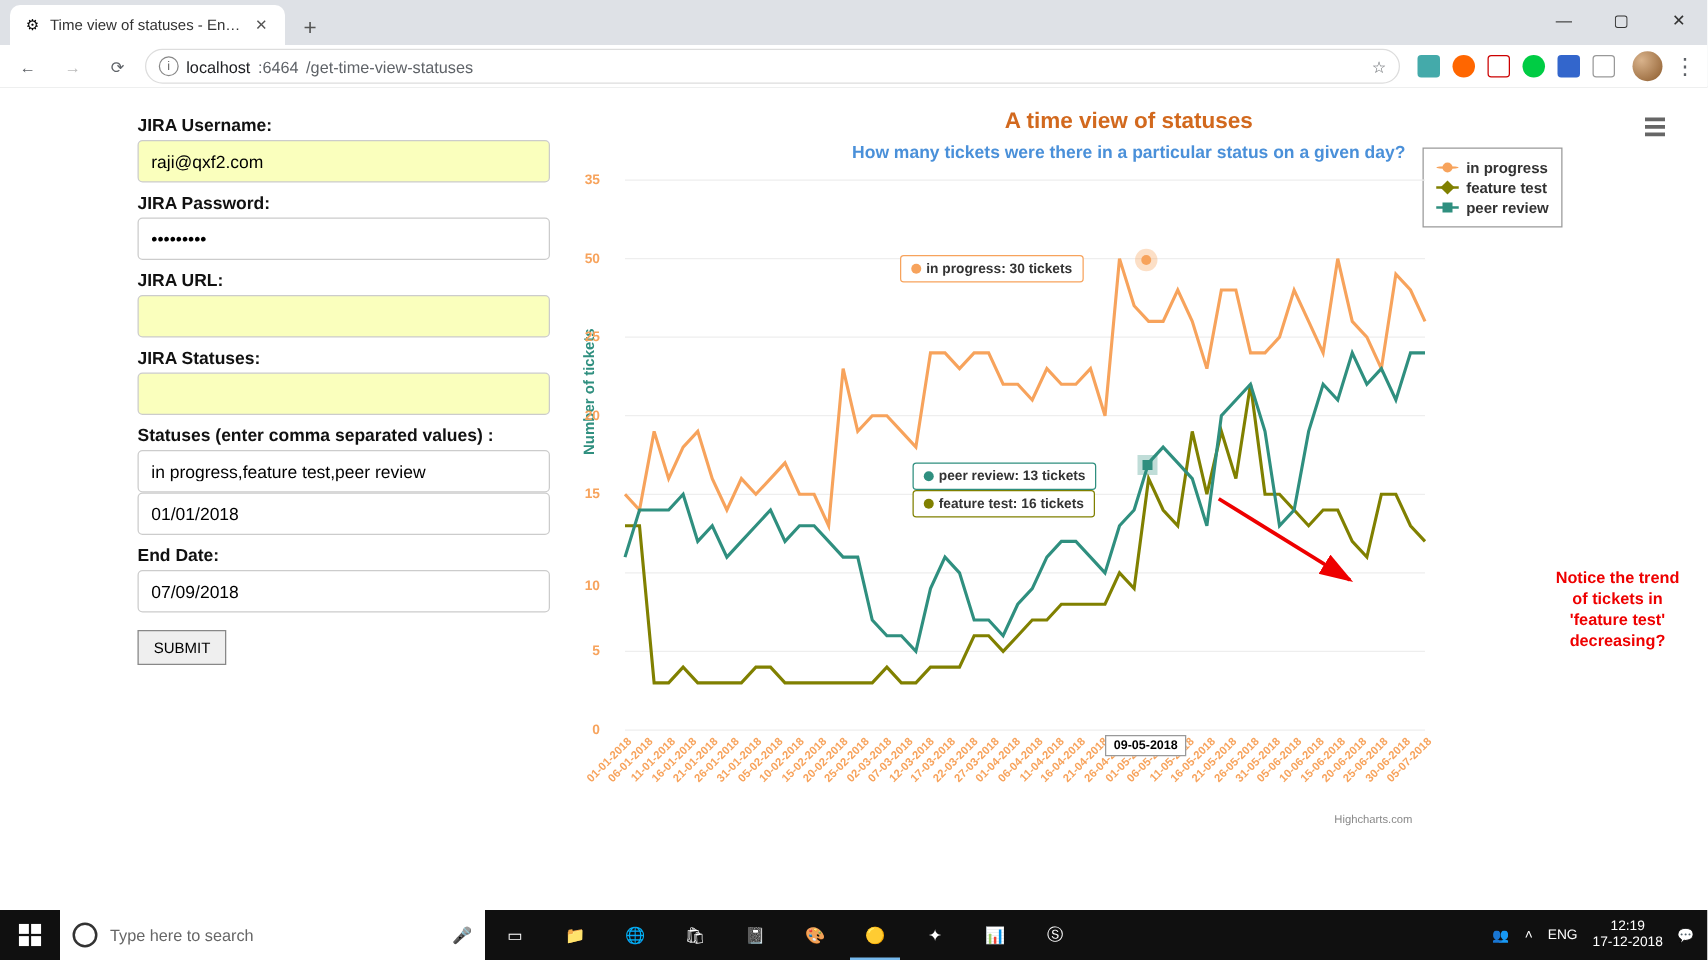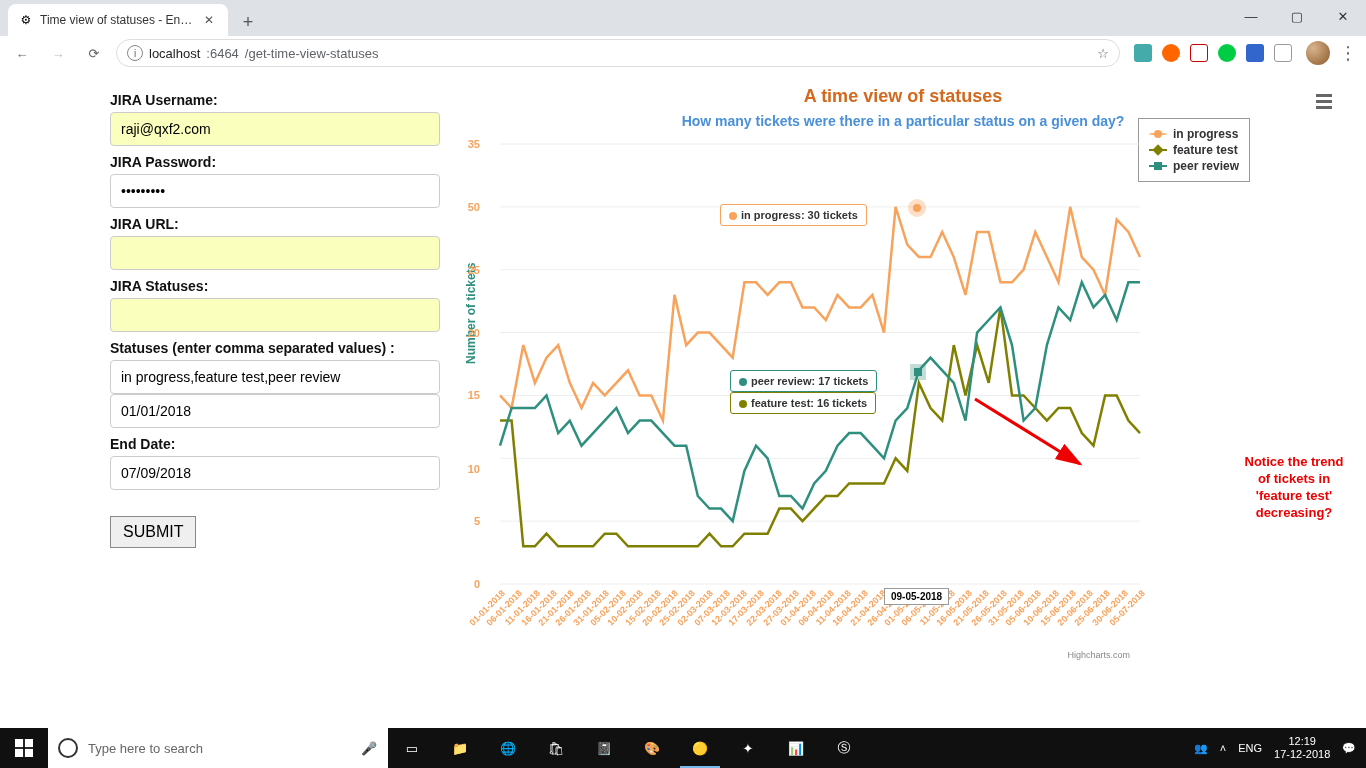--- a/index.html
+++ b/index.html
@@ -30,21 +30,21 @@
 
 
 .page { display: flex; padding: 14px 20px 0 110px; height: 650px; }
 .form-col { width: 330px; }
 .form-col label { display: block; font-weight: bold; font-size: 14px; margin: 8px 0 4px; color: #111; }
 .form-col input { width: 100%; height: 34px; padding: 4px 10px; font-size: 14px; border: 1px solid #ccc; border-radius: 4px; background: #fff; }
 .form-col input.autofill { background: #faffbd; }
 .form-col .redacted { background: #faffbd; position: relative; }
 .form-col .redacted::after { content: ""; position: absolute; left: 4px; top: 4px; right: 40%; bottom: 4px; background: #000; }
 .form-col .redacted.short::after { right: 65%; }
-.submit-btn { margin-top: 26px; padding: 6px 12px; background: #efefef; border: 1px solid #888; font-size: 16px; cursor: pointer; }
+.submit-btn { margin-top: 14px; padding: 6px 12px; background: #efefef; border: 1px solid #888; font-size: 12px; cursor: pointer; }
 
 .chart-col { flex: 1; position: relative; padding-left: 20px; }
 .chart-title { text-align: center; font-family: Verdana, sans-serif; font-size: 18px; font-weight: bold; color: #d2691e; margin-top: 2px; }
 .chart-subtitle { text-align: center; font-family: Verdana, sans-serif; font-size: 14px; font-weight: bold; color: #4a90d9; margin-top: 6px; }
 .hamburger { position: absolute; right: 10px; top: 6px; display: flex; flex-direction: column; gap: 3px; cursor: pointer; padding: 4px; }
 .hamburger div { width: 16px; height: 3px; background: #666; }
 
 .legend { position: absolute; right: 96px; top: 34px; background: #fff; border: 1px solid #999; padding: 6px 10px; font-size: 12px; font-weight: bold; }
 .legend-item { display: flex; align-items: center; gap: 6px; color: #333; margin: 2px 0; }
 .legend-item .sym { width: 18px; height: 10px; position: relative; }
@@ -244,21 +244,21 @@
         <div class="x-tick" style="left: 536.216px;">05-06-2018</div>
         <div class="x-tick" style="left: 553.514px;">10-06-2018</div>
         <div class="x-tick" style="left: 570.811px;">15-06-2018</div>
         <div class="x-tick" style="left: 588.108px;">20-06-2018</div>
         <div class="x-tick" style="left: 605.405px;">25-06-2018</div>
         <div class="x-tick" style="left: 622.703px;">30-06-2018</div>
         <div class="x-tick" style="left: 640px;">05-07-2018</div>
       </div>
 
     <div class="tooltip-box orange" style="left:280px;top:120px"><span class="tooltip-dot orange"></span><span>in progress: 30 tickets</span></div>
-    <div class="tooltip-box teal" style="left:290px;top:286px"><span class="tooltip-dot teal"></span><span>peer review: 17 tickets</span></div>
+    <div class="tooltip-box teal" style="left:290px;top:286px"><span class="tooltip-dot teal"></span><span>peer review: 13 tickets</span></div>
     <div class="tooltip-box olive" style="left:290px;top:308px"><span class="tooltip-dot olive"></span><span>feature test: 16 tickets</span></div>
 
     <div class="date-flag" style="left:444px;top:504px">09-05-2018</div>
 
     <svg class="arrow-anno" style="left:530px;top:310px" width="120" height="80">
       <defs>
           <marker id="ah" markerWidth="10" markerHeight="10" refX="8" refY="3" orient="auto">
             <path d="M0,0 L0,6 L9,3 z" fill="#e00"></path>
           </marker>
         </defs>

